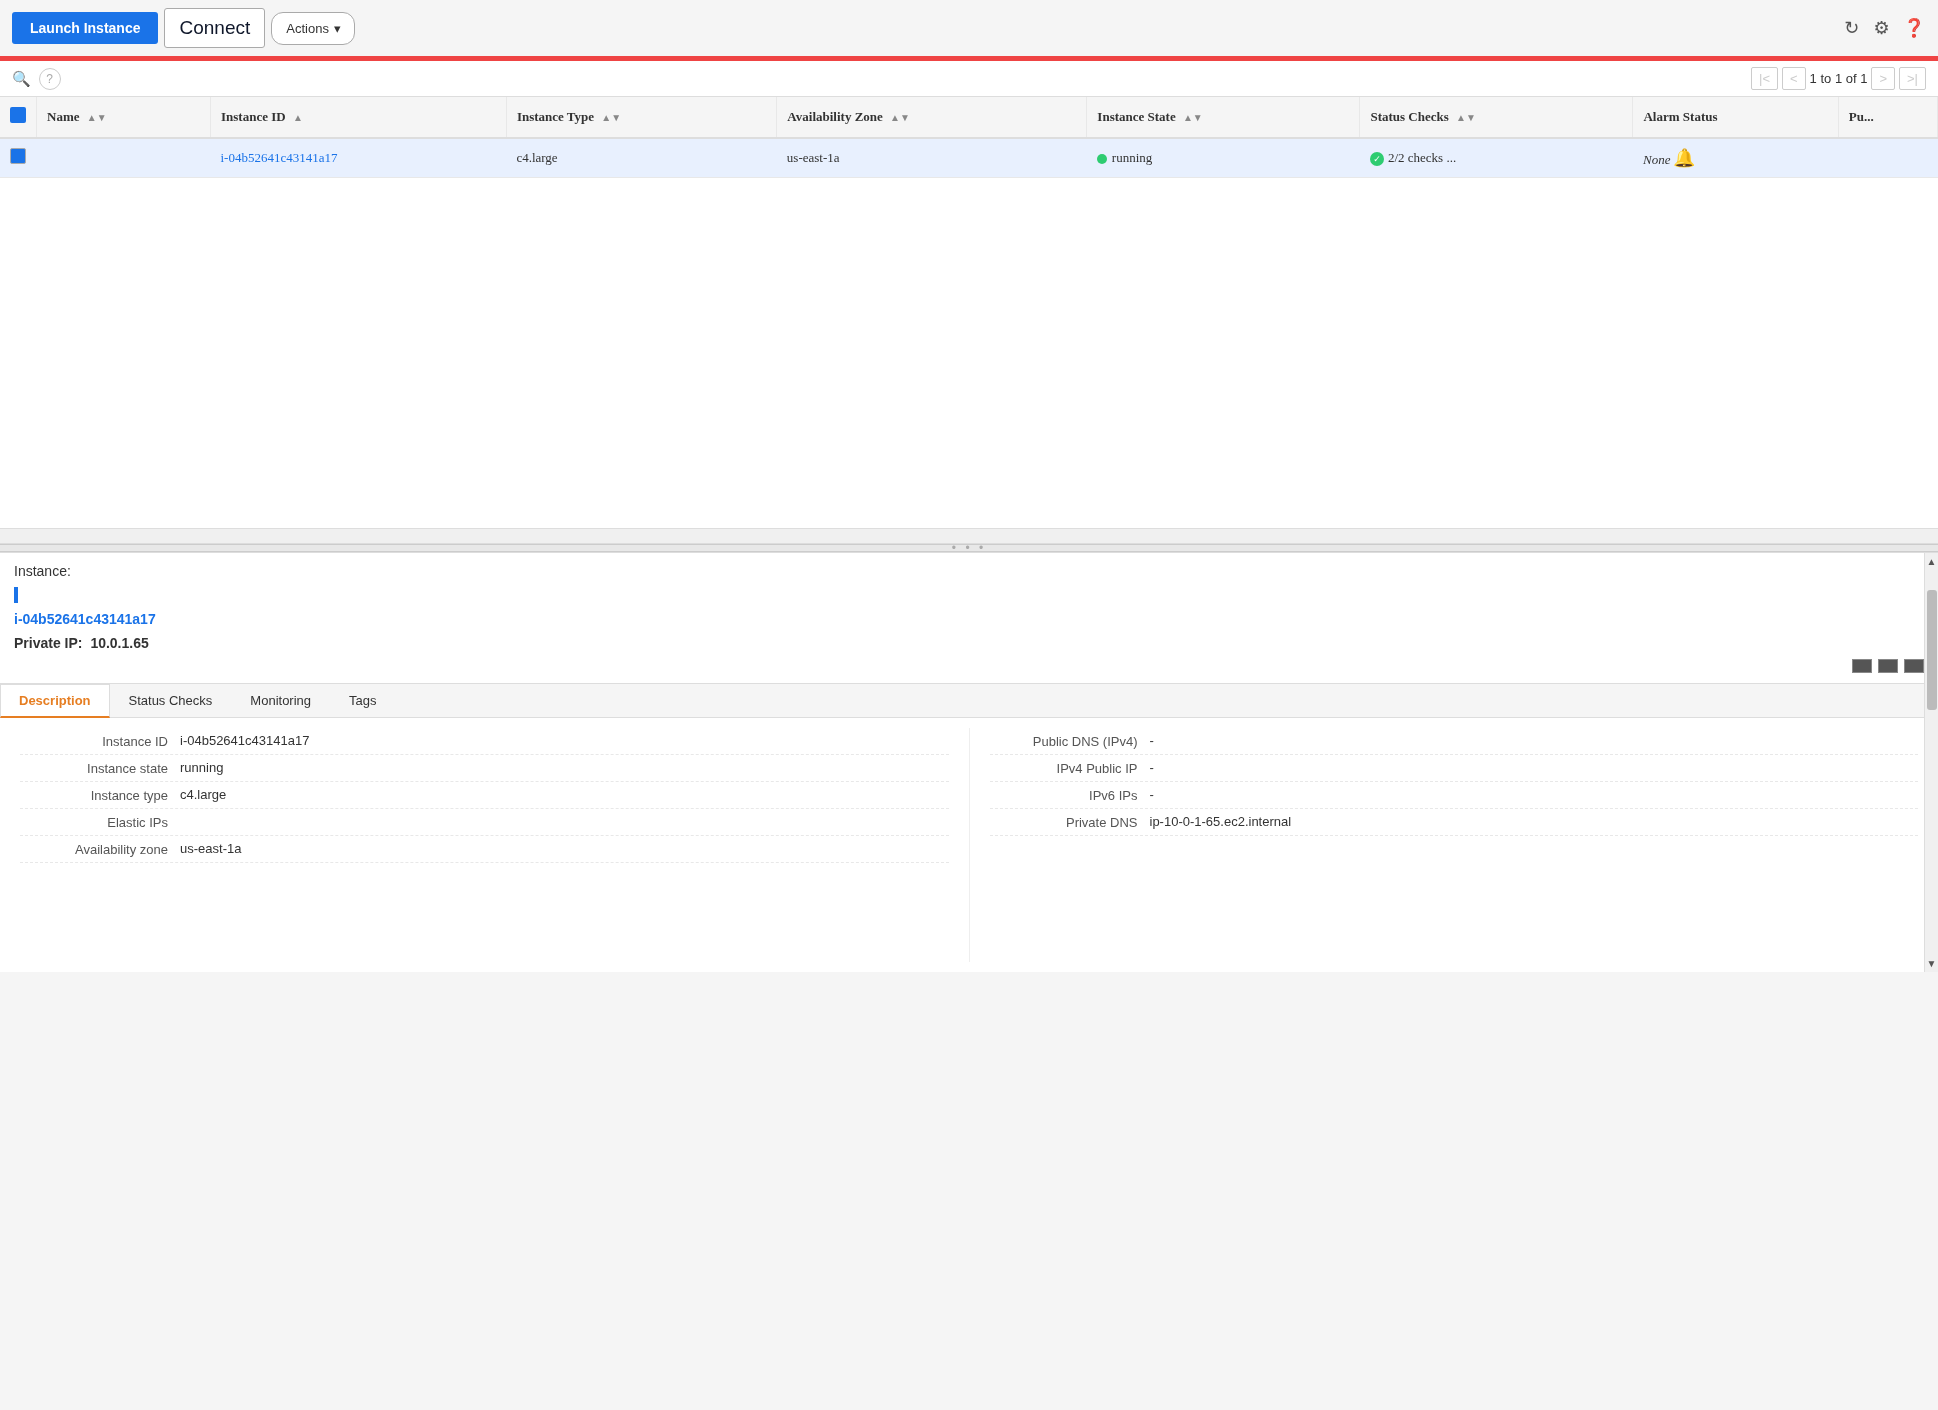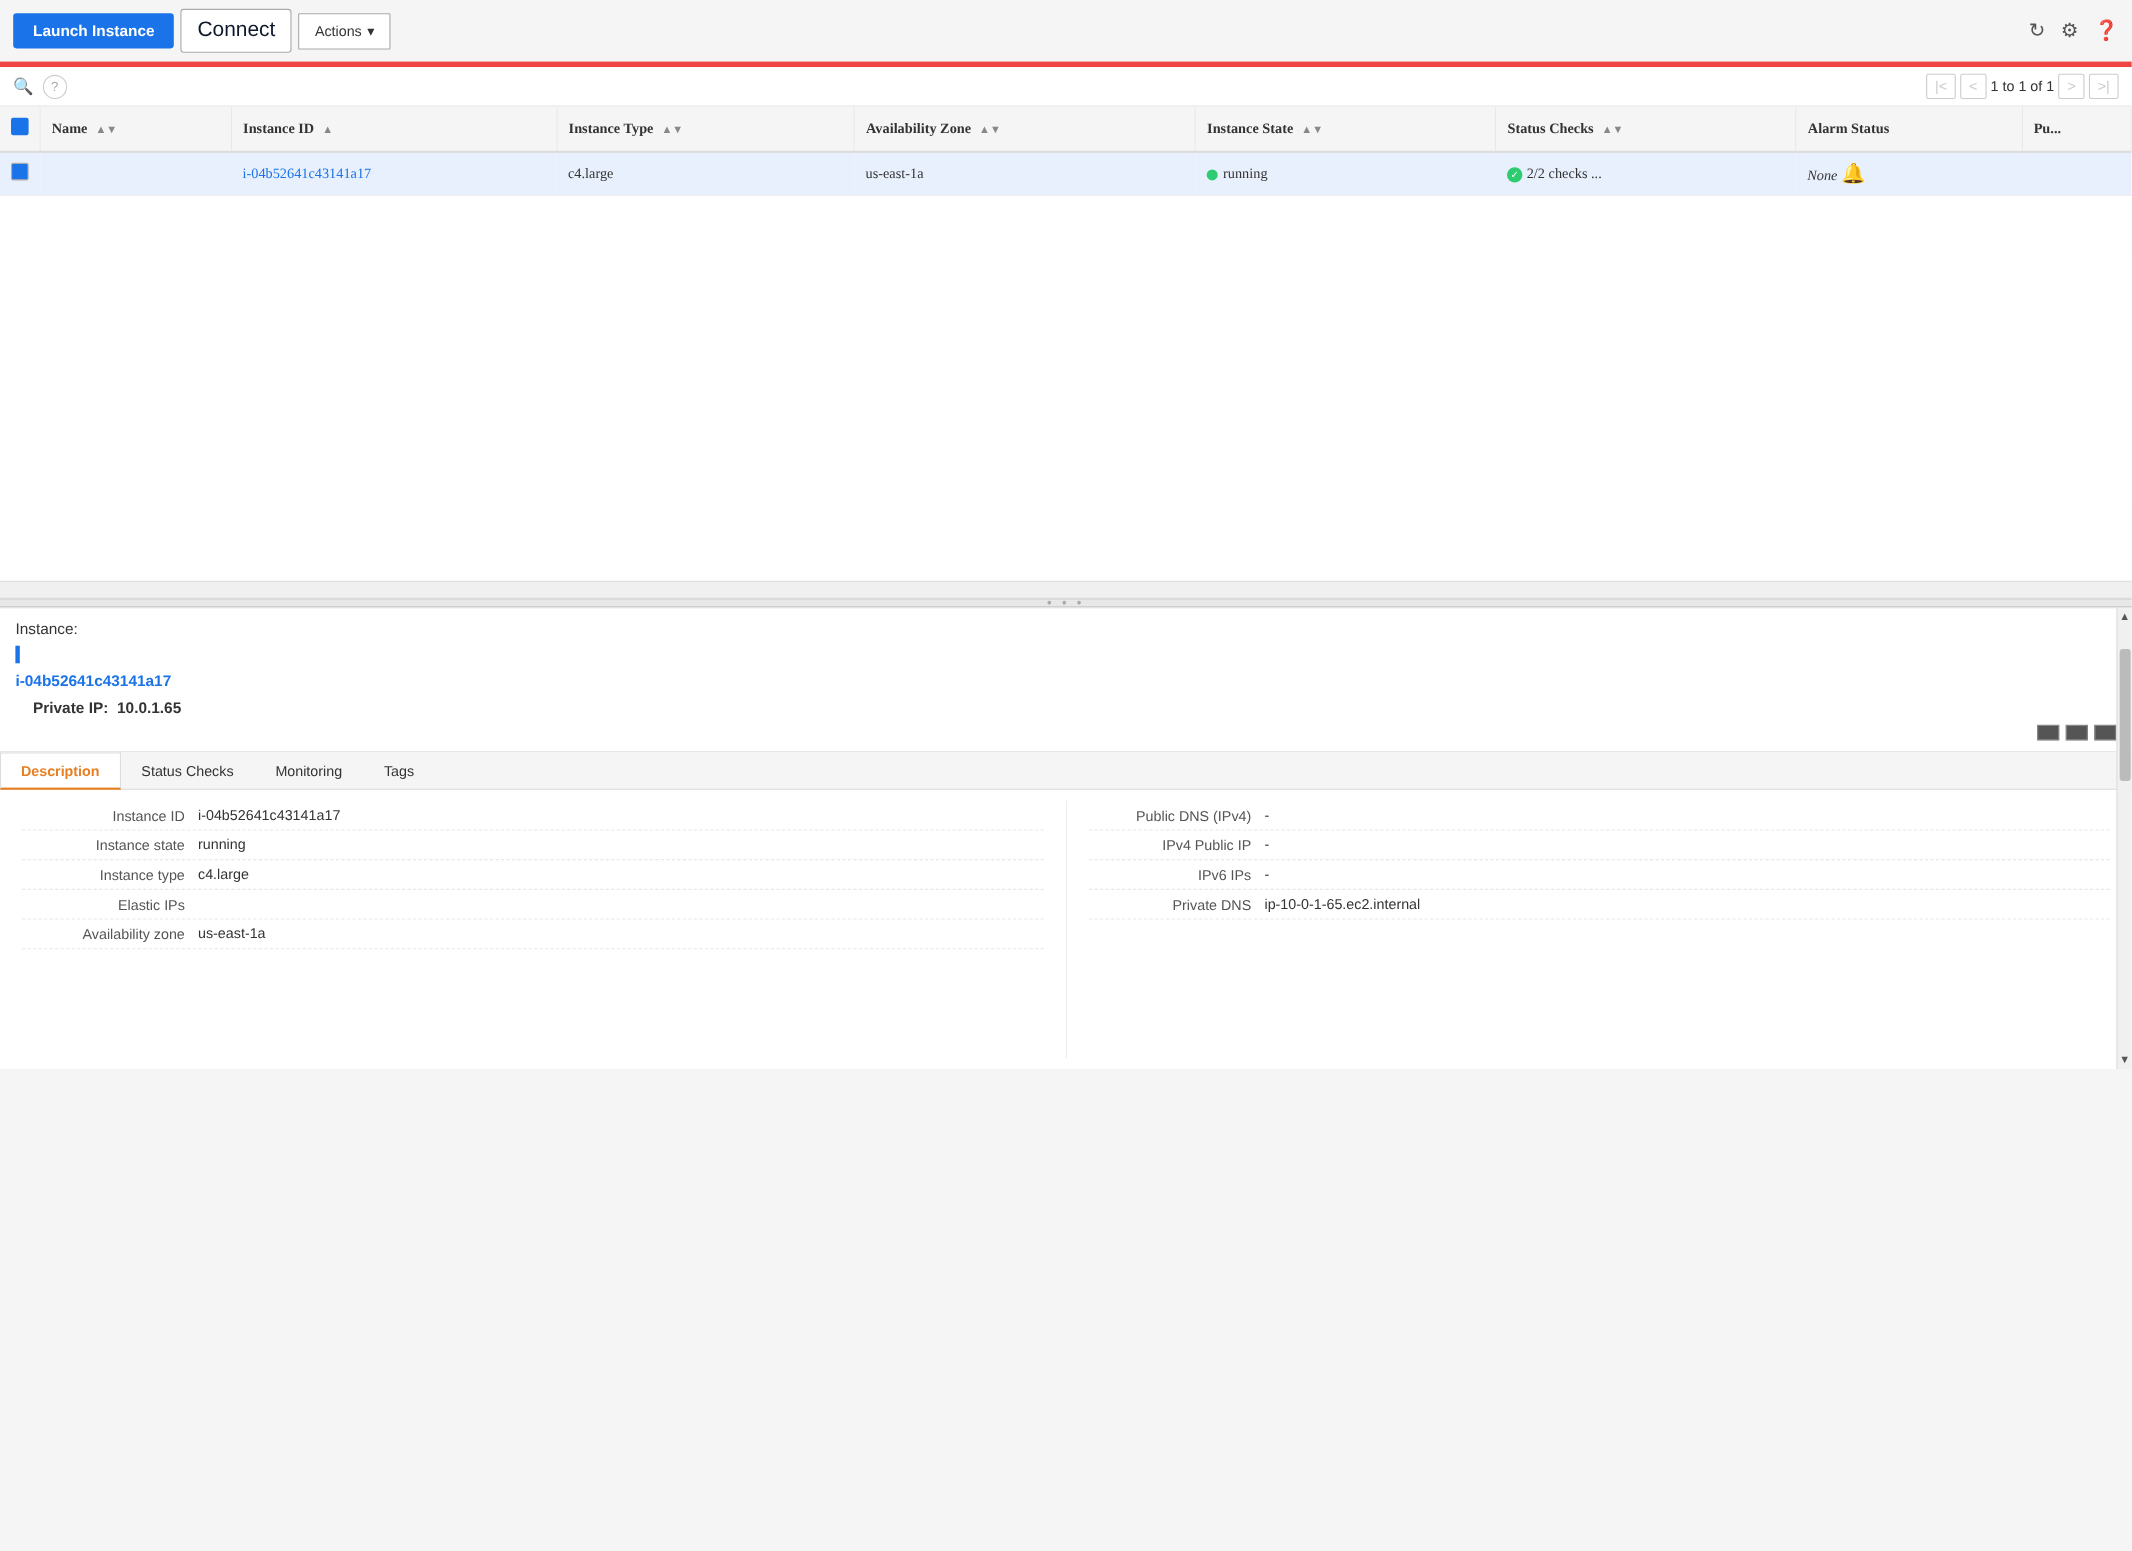--- a/index.html
+++ b/index.html
@@ -30,21 +30,21 @@
       border: 1px solid #aaa;
       border-radius: 3px;
       padding: 8px 14px;
       font-size: 19px;
       cursor: pointer;
     }
     .btn-actions {
       background: #fff;
       color: #333;
       border: 1px solid #aaa;
-      border-radius: 1px;
+      border-radius: 12px;
       padding: 8px 14px;
       font-size: 13px;
       cursor: pointer;
       display: flex;
       align-items: center;
       gap: 5px;
     }
     .toolbar-right {
       margin-left: auto;
       display: flex;
@@ -244,21 +244,20 @@
     }
     .detail-instance-id {
       color: #1a73e8;
       font-weight: bold;
       font-size: 14px;
     }
     .detail-private-ip {
       color: #333;
       font-size: 14px;
       font-weight: bold;
-      margin-left: 16px;
     }
     .detail-panel-icons {
       margin-left: auto;
       display: flex;
       gap: 6px;
     }
     .panel-icon {
       width: 22px;
       height: 16px;
       background: #555;

